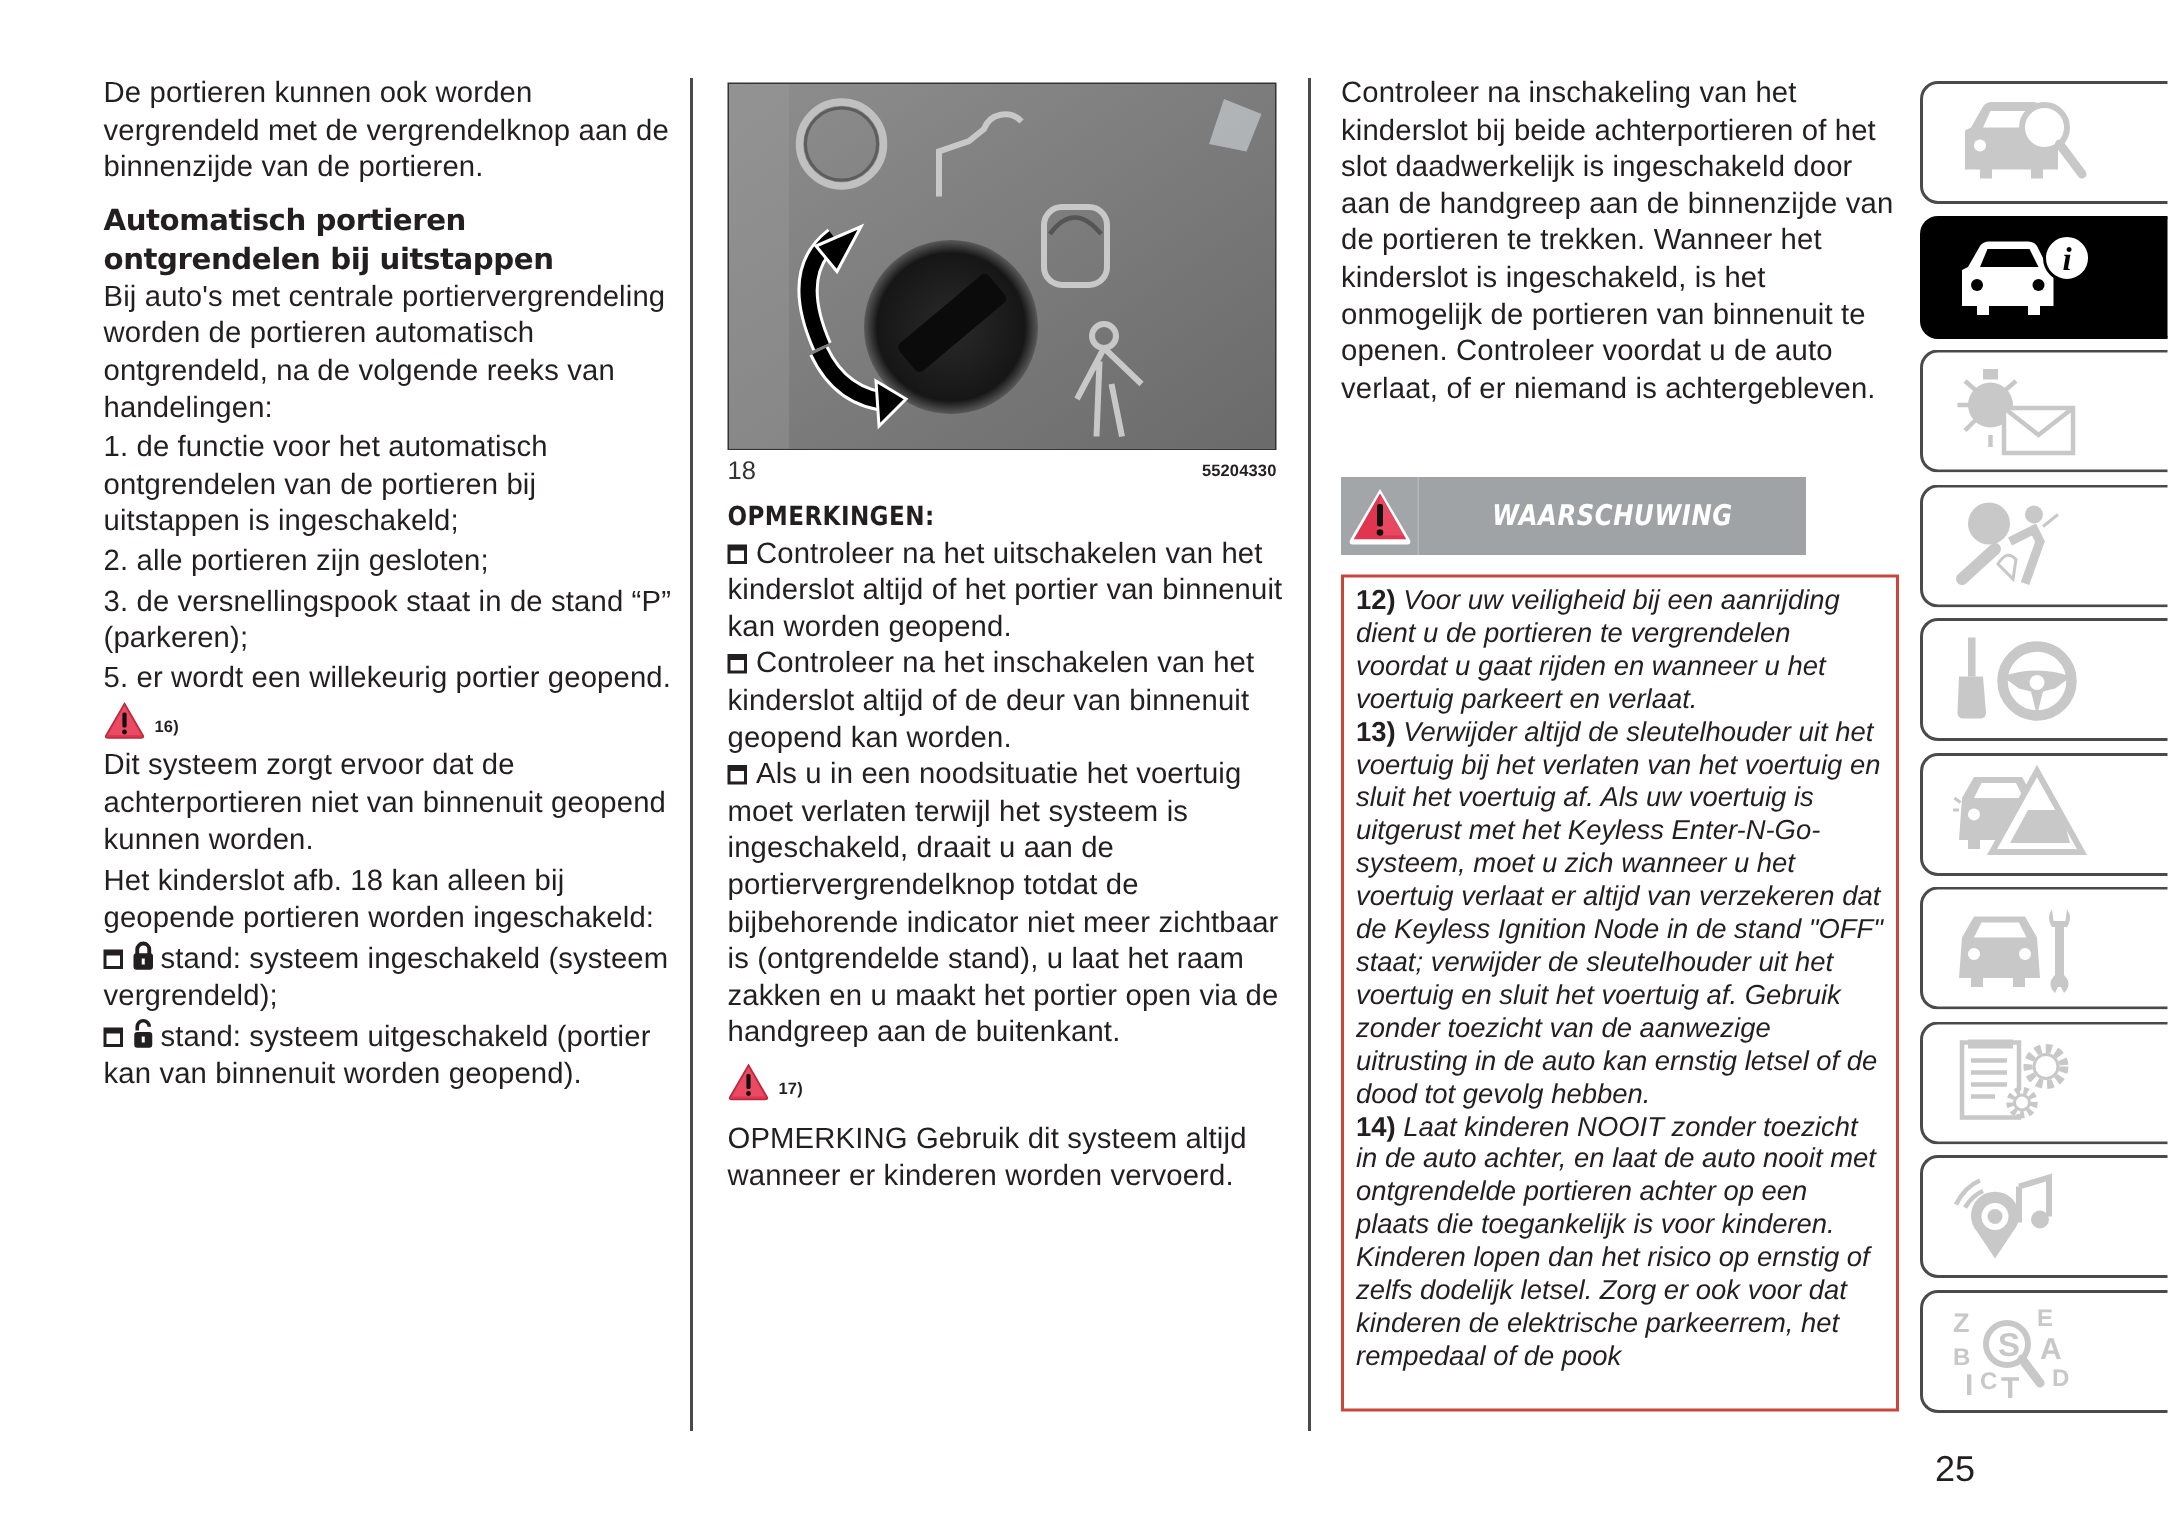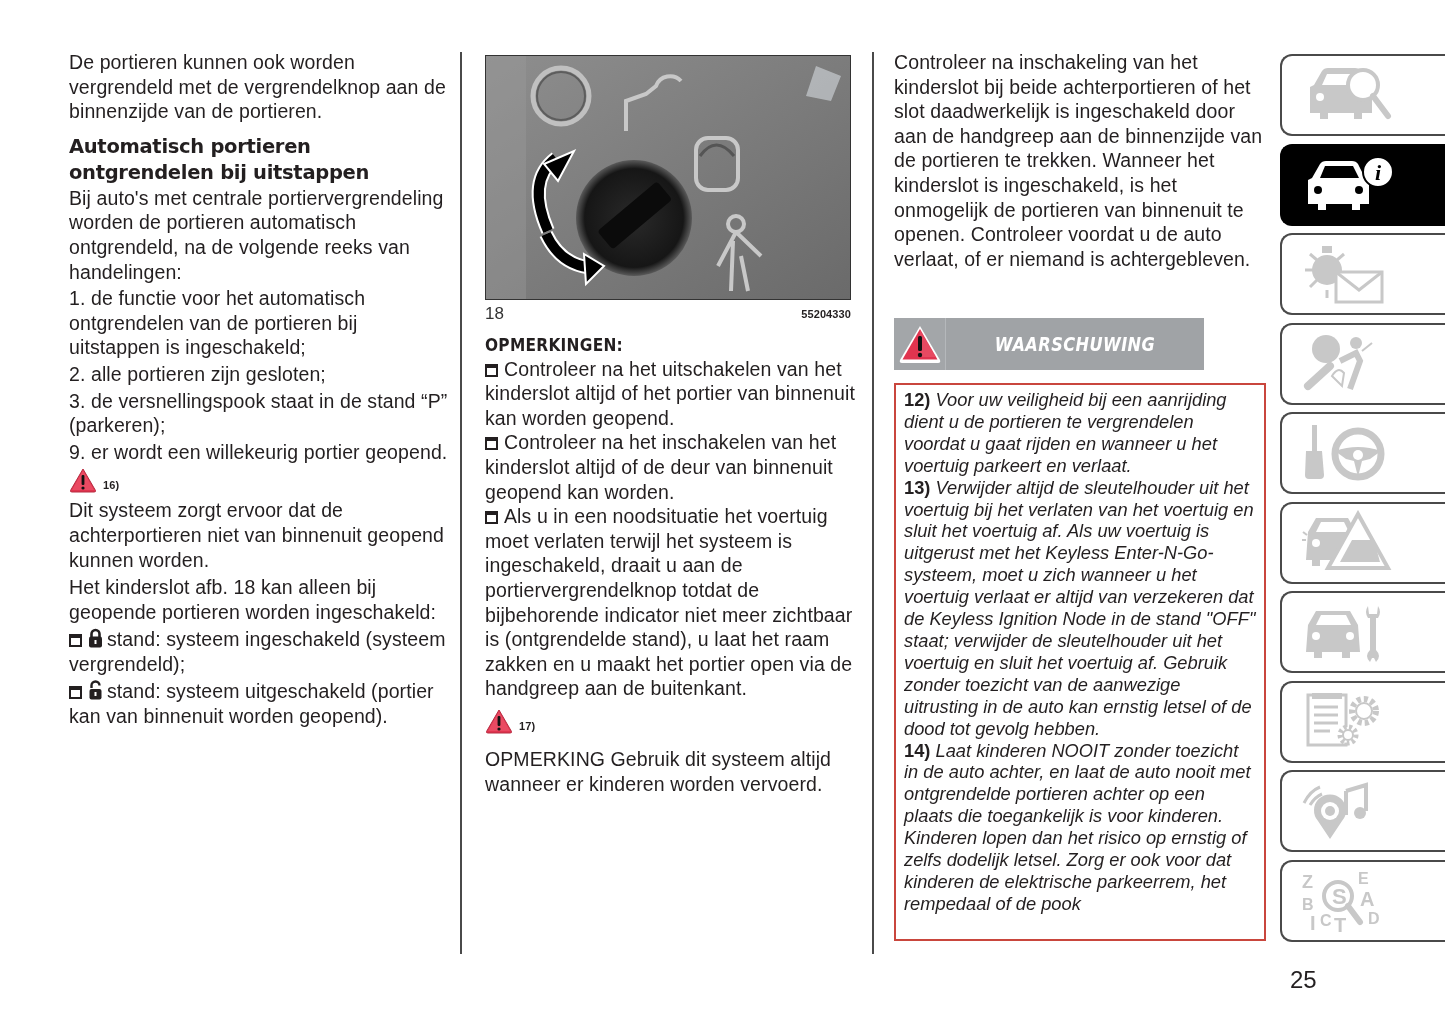--- a/index.html
+++ b/index.html
@@ -56,21 +56,21 @@
 <div class="divider divider-2"></div>
 
 <div class="col col-1">
   <p>De portieren kunnen ook worden vergrendeld met de vergrendelknop aan de binnenzijde van de portieren.</p>
 
   <h2 class="heading">Automatisch portieren ontgrendelen bij uitstappen</h2>
   <p>Bij auto's met centrale portiervergrendeling worden de portieren automatisch ontgrendeld, na de volgende reeks van handelingen:</p>
   <p class="list-item">1. de functie voor het automatisch ontgrendelen van de portieren bij uitstappen is ingeschakeld;</p>
   <p class="list-item">2. alle portieren zijn gesloten;</p>
   <p class="list-item">3. de versnellingspook staat in de stand “P” (parkeren);</p>
-  <p class="list-item">9. er wordt een willekeurig portier geopend.</p>
+  <p class="list-item">5. er wordt een willekeurig portier geopend.</p>
 
   <div class="warn-ref">
     <svg class="warn-tri" viewBox="0 0 28 26">
       <path d="M14 2 L26.5 23.5 Q27 25 25 25 L3 25 Q1 25 1.5 23.5 Z" fill="#e0344f" stroke="#b82a40" stroke-width="1"></path>
       <path d="M14 3.5 L25 23 L3 23 Z" fill="#f05a70" opacity="0.6"></path>
       <rect x="12.6" y="8" width="2.8" height="10" rx="1" fill="#111"></rect>
       <circle cx="14" cy="21" r="1.6" fill="#111"></circle>
     </svg>
     <span class="ref-num">16)</span>
   </div>

